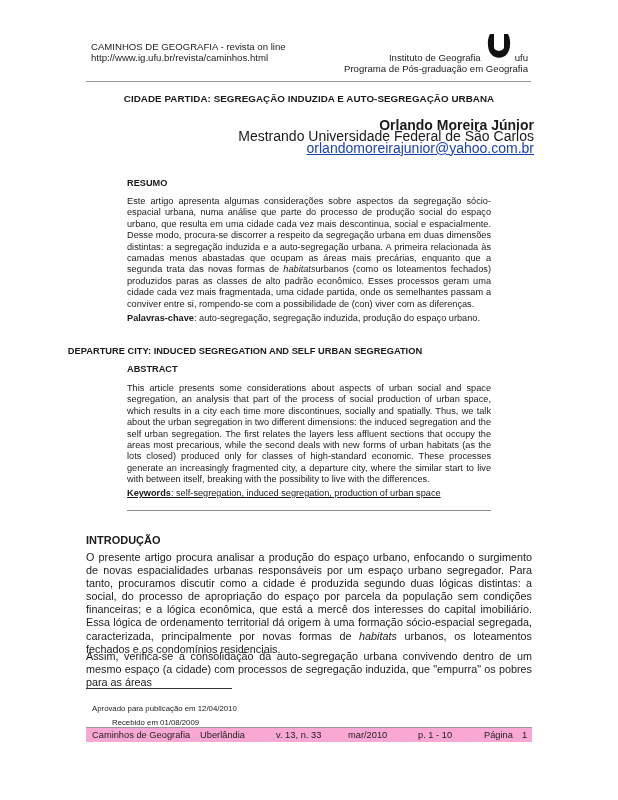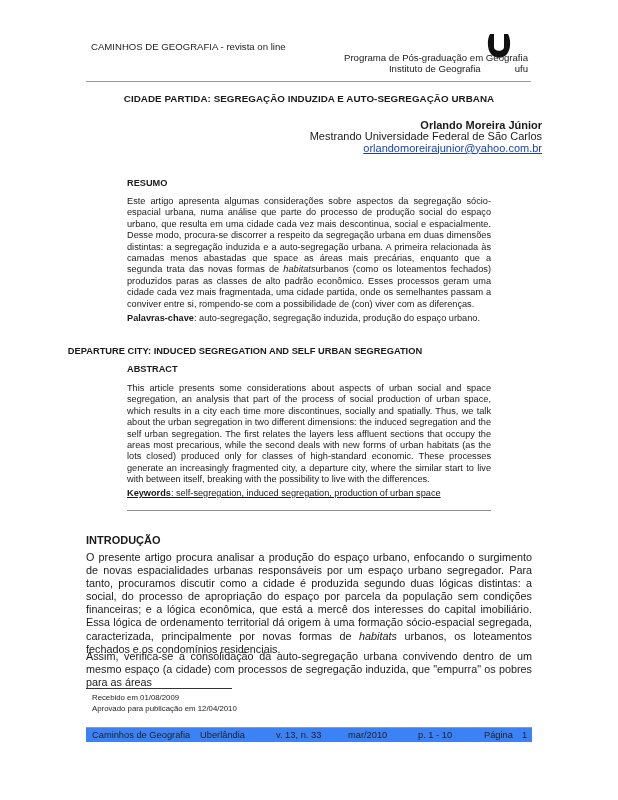--- a/index.html
+++ b/index.html
@@ -4,72 +4,73 @@
 <style>
   html, body { margin:0; padding:0; background:#ffffff; }
   body { width:618px; height:800px; position:relative; overflow:hidden;
          font-family:"Liberation Sans", sans-serif; color:#1a1a1a; }
   .abs { position:absolute; }
   .hdr-left { left:91px; top:41px; font-size:9.6px; line-height:11px; color:#222; }
   .hdr-right { right:90px; top:52px; font-size:9.6px; line-height:11px; text-align:right; color:#222; }
   .logo { left:486px; top:33px; width:26px; height:26px; }
   .hdr-line { left:86px; top:81px; width:445px; height:0; border-top:1.5px solid #9a9a9a; }
   .title { left:0; width:618px; top:93px; text-align:center; font-weight:bold; font-size:9.8px; letter-spacing:0.05px; }
-  .author-block { right:76px; top:120px; text-align:right; font-size:11px; line-height:11.4px; }
+  .author-block { right:84px; top:120px; text-align:right; font-size:14px; line-height:11.4px; }
   .author-name { font-weight:bold; }
   .author-email { color:#1a3fb0; text-decoration:underline; }
   .sec-head { font-weight:bold; font-size:9.2px; }
   .abs-para { left:127px; width:364px; font-size:9.2px; line-height:11.4px; text-align:justify; }
   .kw b { font-weight:bold; }
   .eng-title { left:0; width:490px; top:346px; text-align:center; font-weight:bold; font-size:9.3px; }
   .divider { left:127px; top:510px; width:364px; border-top:1.5px solid #8a8a8a; }
   .intro-head { left:86px; top:534px; font-weight:bold; font-size:11px; }
   .body-para { left:86px; width:446px; font-size:10.8px; line-height:13.1px; text-align:justify; }
   .fn-line { left:86px; top:688px; width:146px; border-top:1px solid #333; }
   .fn { left:92px; font-size:7.8px; line-height:10px; color:#222; }
-  .footer { left:86px; top:727px; width:446px; height:14px; background:#3b82f6; border-top:1.5px solid #9a9a9a;
+  .footer { left:86px; top:727px; width:446px; height:14px; background:#f9a8d4; border-top:1.5px solid #9a9a9a;
             font-size:9.3px; line-height:14px; color:#222; }
   .footer span { position:absolute; top:0; }
   em { font-style:italic; }
 </style>
 </head>
 <body>
 
 <div class="abs hdr-left">
   <div>CAMINHOS DE GEOGRAFIA - revista on line</div>
+  <div>http://www.ig.ufu.br/revista/caminhos.html</div>
 </div>
 
 <svg class="abs logo" viewBox="0 0 26 26">
   <path d="M4 1 C1 6 1 16 5 21 C9 26 17 26 21 21 C25 16 25 6 22 1 L18 1 L18 14 C18 19 8 19 8 14 L8 1 Z" fill="#111"></path>
 </svg>
 
 <div class="abs hdr-right">
+  <div><span>Instituto de Geografia</span><span style="display:inline-block;width:34px"></span><span>ufu</span></div>
   <div>Programa de Pós-graduação em Geografia</div>
-  <div><span>Instituto de Geografia</span><span style="display:inline-block;width:34px"></span><span>ufu</span></div>
 </div>
 
 <div class="abs hdr-line"></div>
 
 <div class="abs title">CIDADE PARTIDA: SEGREGAÇÃO INDUZIDA E AUTO-SEGREGAÇÃO URBANA</div>
 
 <div class="abs author-block">
   <div class="author-name">Orlando Moreira Júnior</div>
   <div>Mestrando Universidade Federal de São Carlos</div>
   <div class="author-email">orlandomoreirajunior@yahoo.com.br</div>
 </div>
 
 <div class="abs sec-head" style="left:127px;top:178px;">RESUMO</div>
 
 <div class="abs abs-para" style="top:196px;">
   <span>Este artigo apresenta algumas considerações sobre aspectos da segregação sócio-</span>
   <span>espacial urbana, numa análise que parte do processo de produção social do espaço</span>
   <span>urbano, que resulta em uma cidade cada vez mais descontinua, social e espacialmente.</span>
   <span>Desse modo, procura-se discorrer a respeito da segregação urbana em duas dimensões</span>
   <span>distintas: a segregação induzida e a auto-segregação urbana. A primeira relacionada às</span>
-  <span>camadas menos abastadas que space as áreas mais precárias, enquanto que a</span>
+  <span>camadas menos abastadas que ocupam as áreas mais precárias, enquanto que a</span>
   <span>segunda trata das novas formas de</span>
   <em>habitats</em><span>urbanos (como os loteamentos fechados)</span>
   <span>produzidos paras as classes de alto padrão econômico. Esses processos geram uma</span>
   <span>cidade cada vez mais fragmentada, uma cidade partida, onde os semelhantes passam a</span>
   <span>conviver entre si, rompendo-se com a possibilidade de (con) viver com as diferenças.</span>
 </div>
 
 <div class="abs abs-para kw" style="top:313px;">
   <b>Palavras-chave</b><span>: auto-segregação, segregação induzida, produção do espaço urbano.</span>
 </div>
@@ -110,21 +111,21 @@
   <span>urbanos, os loteamentos fechados e os</span>
   <span>condomínios residenciais.</span>
 </div>
 
 <div class="abs body-para" style="top:650px;">
   <span>Assim, verifica-se a consolidação da auto-segregação urbana convivendo dentro de um mesmo</span>
   <span>espaço (a cidade) com processos de segregação induzida, que "empurra" os pobres para as áreas</span>
 </div>
 
 <div class="abs fn-line"></div>
-<div class="abs fn" style="top:693px;">Recebido em 01/08/2009</div>
+<div class="abs fn" style="top:718px;margin-left:20px;">Recebido em 01/08/2009</div>
 <div class="abs fn" style="top:704px;">Aprovado para publicação em 12/04/2010</div>
 
 <div class="abs footer">
   <span style="left:6px">Caminhos de Geografia</span>
   <span style="left:114px">Uberlândia</span>
   <span style="left:190px">v. 13, n. 33</span>
   <span style="left:262px">mar/2010</span>
   <span style="left:332px">p. 1 - 10</span>
   <span style="left:398px">Página</span>
   <span style="left:436px">1</span>

